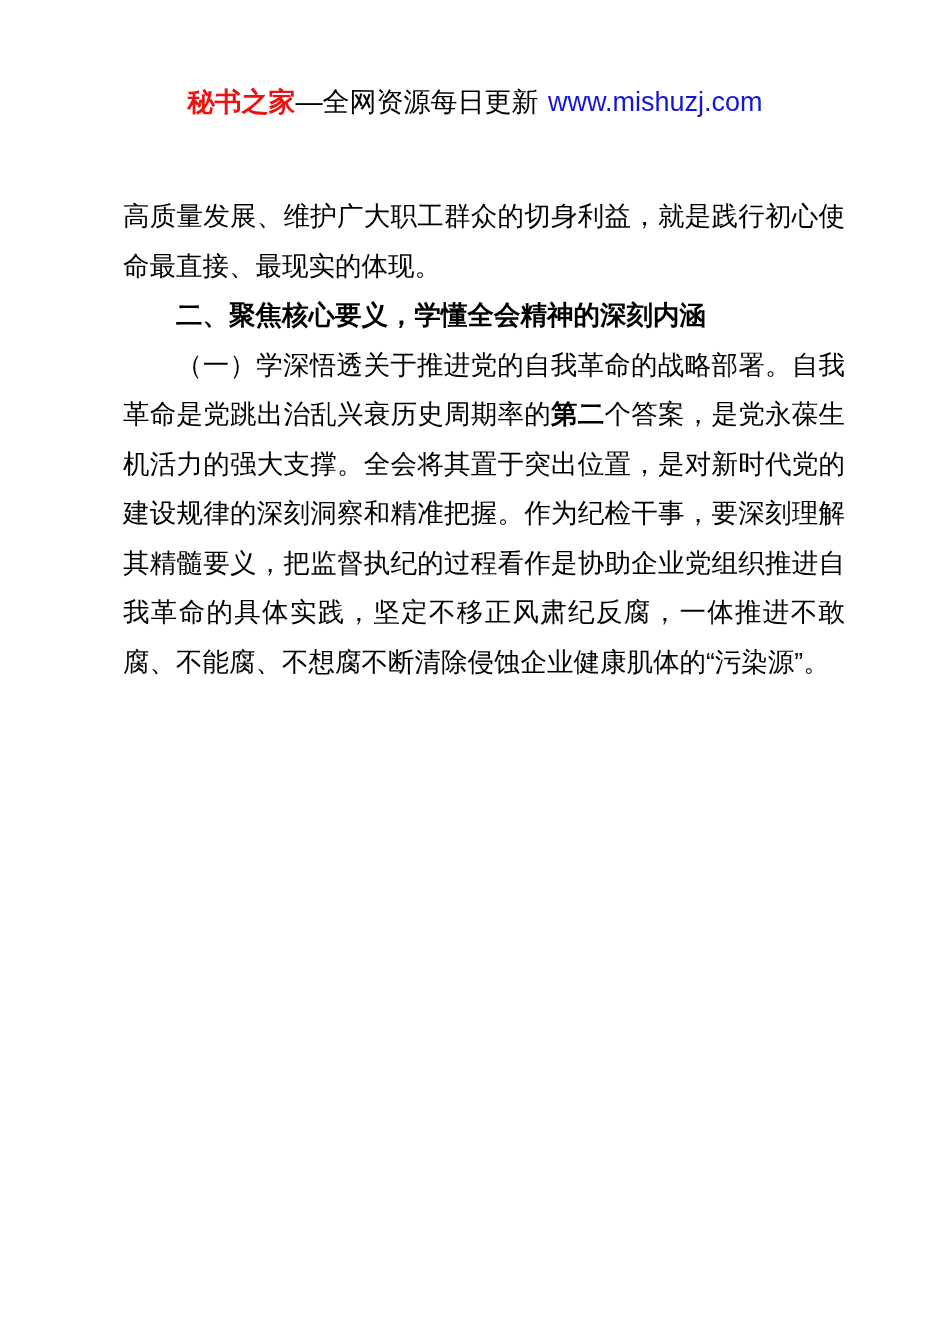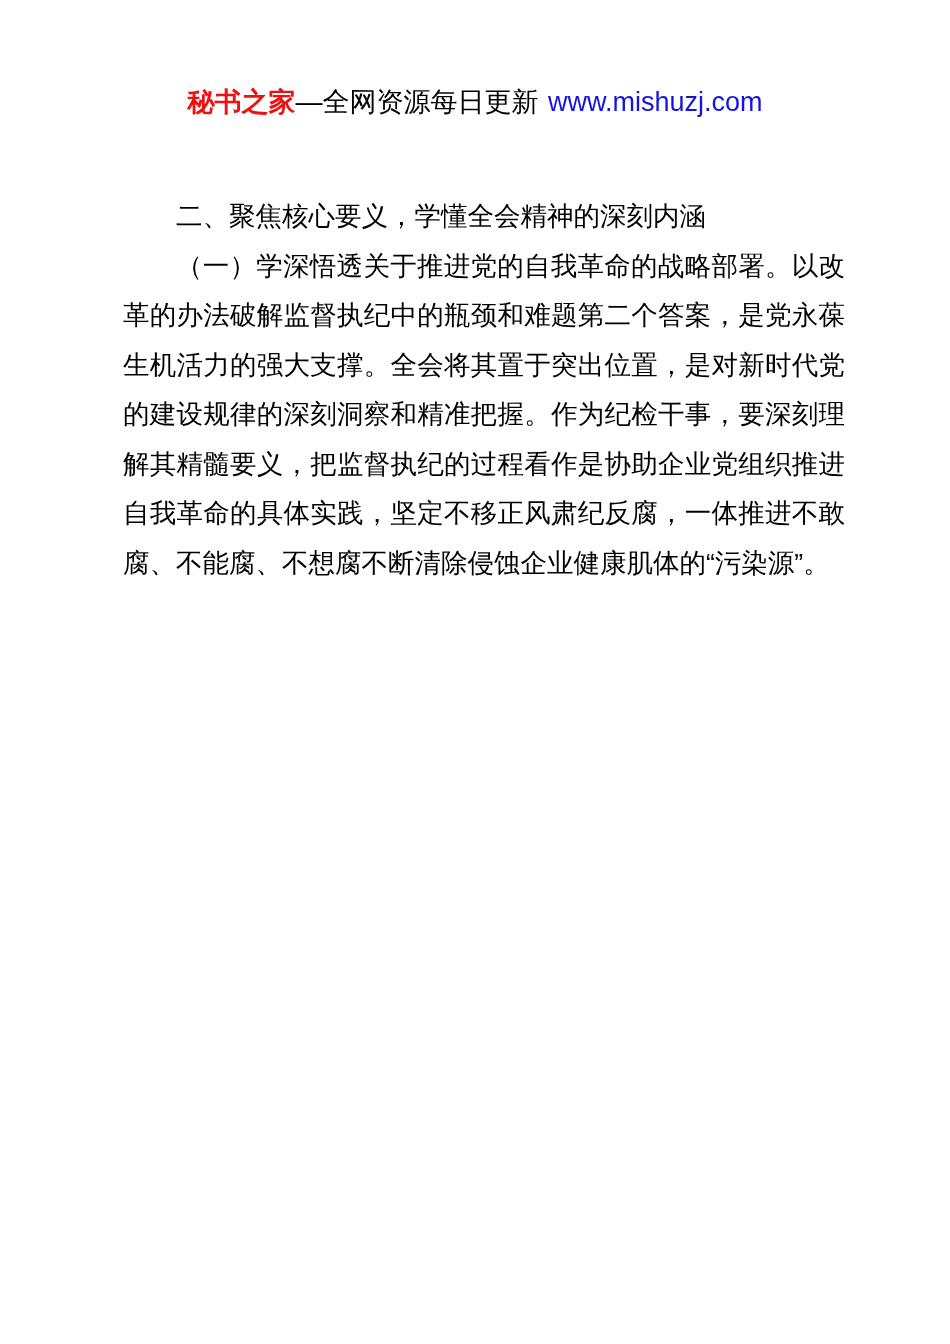--- a/index.html
+++ b/index.html
@@ -28,27 +28,28 @@
     margin-left: 123px;
     margin-top: 72px;
     font-size: 26.5px;
     line-height: 49.5px;
     text-align: justify;
     text-justify: inter-ideograph;
     letter-spacing: 0px;
   }
   .doc-body p { margin: 0; padding: 0; }
   .doc-body p.indent { text-indent: 2em; }
-  .run-bold { font-weight: normal; }
+  .run-bold { font-weight: bold; }
 </style>
 </head>
 <body>
 
 <div class="page">
   <div class="header">
     <span class="brand" style="color: rgb(238, 17, 17);">秘书之家</span><span class="tagline" style="color: rgb(0, 0, 0);">—全网资源每日更新</span><span class="url" style="color: rgb(20, 20, 224);">www.mishuzj.com</span>
   </div>
 
   <div class="doc-body" id="doc-body">
+      <p><span>高质量发展、维护广大职工群众的切身利益，就是践行初心使命最直接、最现实的体现。</span></p>
       <p class="indent"><span class="run-bold">二、聚焦核心要义，学懂全会精神的深刻内涵</span></p>
-      <p class="indent"><span>（一）学深悟透关于推进党的自我革命的战略部署。以改革的办法破解监督执纪中的瓶颈和难题</span><span class="run-bold">第二</span><span>个答案，是党永葆生机活力的强大支撑。全会将其置于突出位置，是对新时代党的建设规律的深刻洞察和精准把握。作为纪检干事，要深刻理解其精髓要义，把监督执纪的过程看作是协助企业党组织推进自我革命的具体实践，坚定不移正风肃纪反腐，一体推进不敢腐、不能腐、不想腐不断清除侵蚀企业健康肌体的“污染源”。</span></p>
+      <p class="indent"><span>（一）学深悟透关于推进党的自我革命的战略部署。自我革命是党跳出治乱兴衰历史周期率的</span><span class="run-bold">第二</span><span>个答案，是党永葆生机活力的强大支撑。全会将其置于突出位置，是对新时代党的建设规律的深刻洞察和精准把握。作为纪检干事，要深刻理解其精髓要义，把监督执纪的过程看作是协助企业党组织推进自我革命的具体实践，坚定不移正风肃纪反腐，一体推进不敢腐、不能腐、不想腐不断清除侵蚀企业健康肌体的“污染源”。</span></p>
     </div>
 </div>
 
 </body></html>

